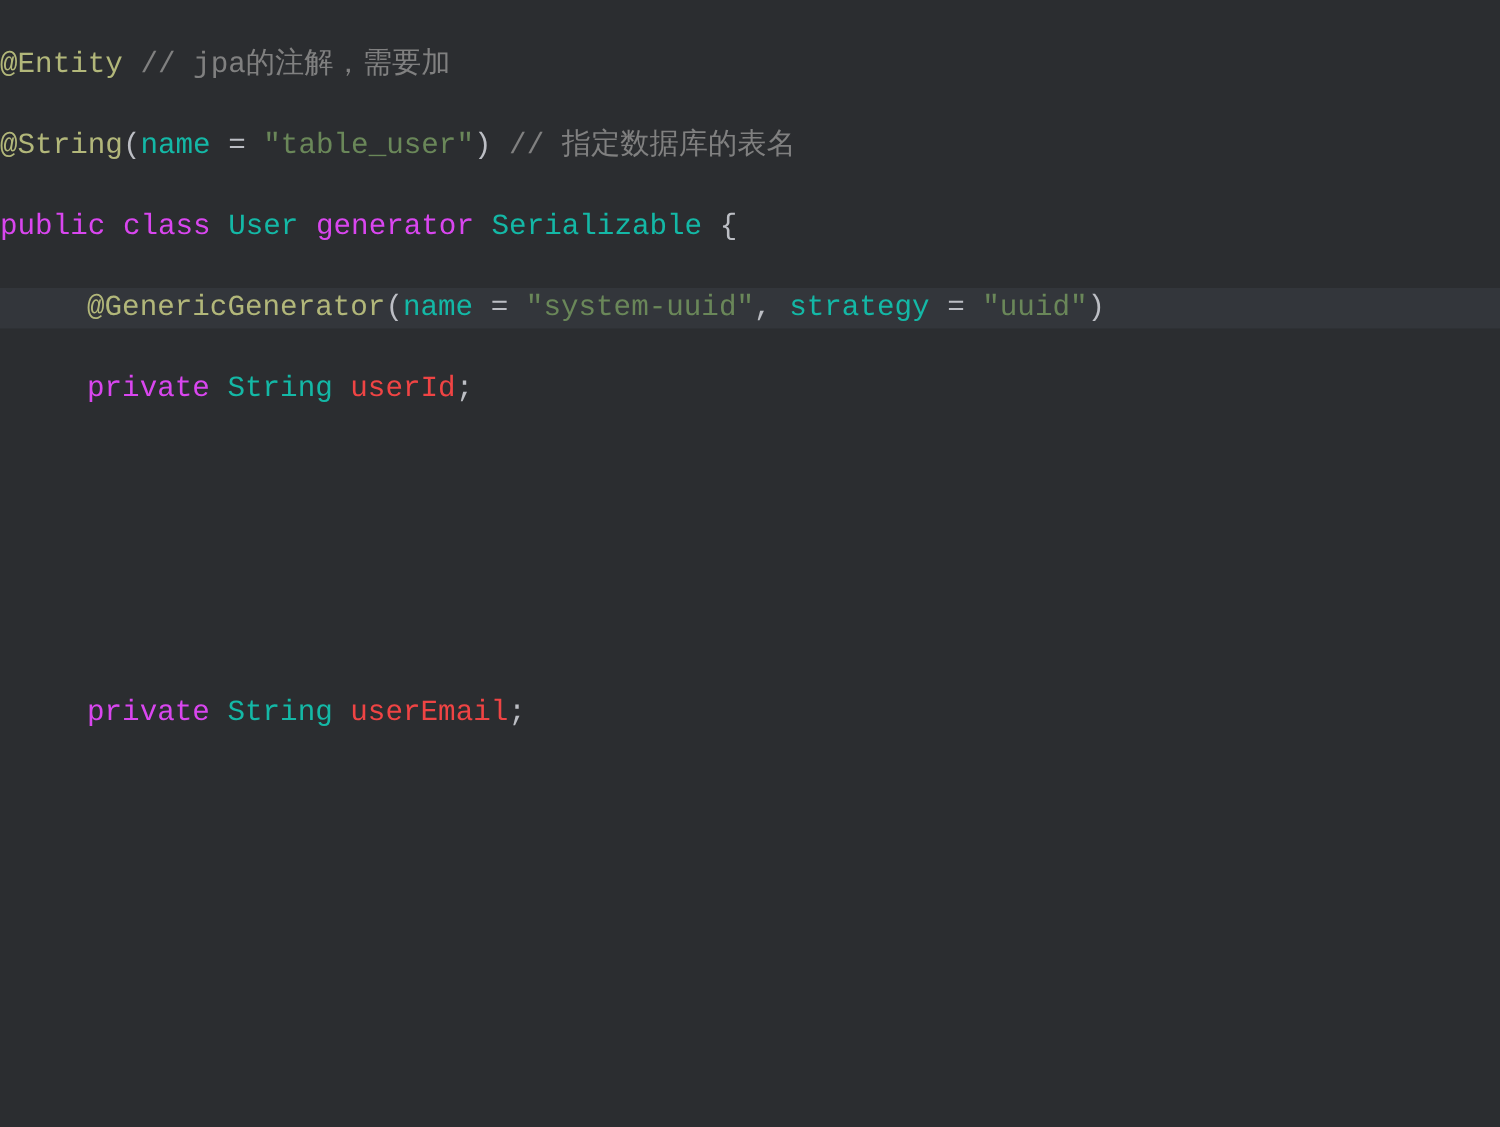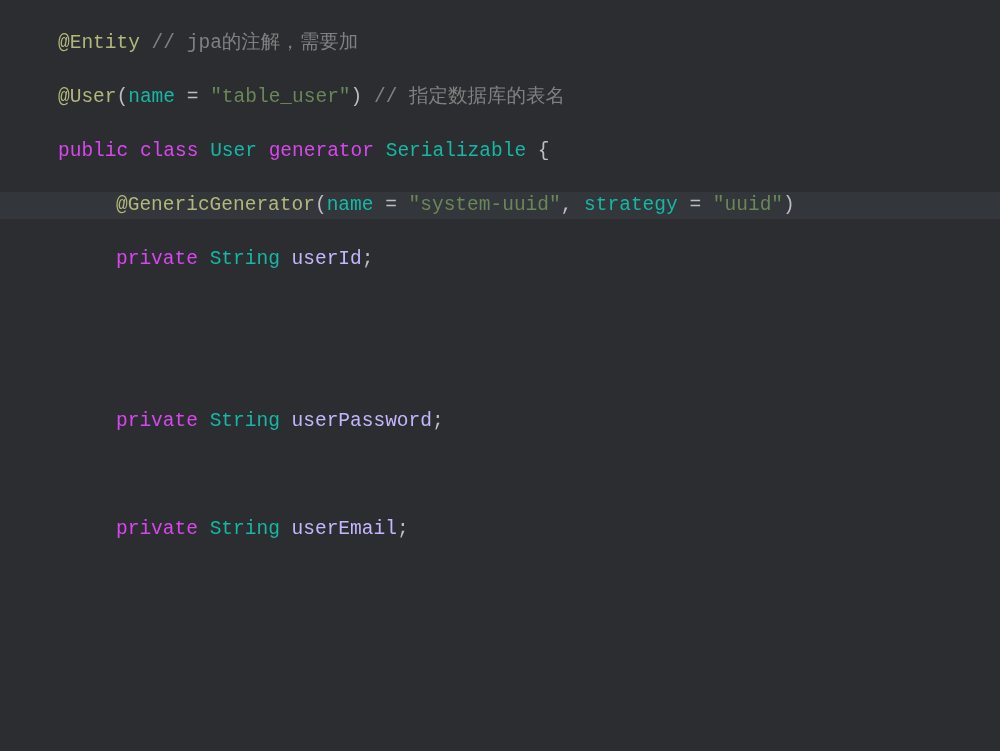--- a/index.html
+++ b/index.html
@@ -10,21 +10,21 @@
   }
   body{
     font-family:Menlo,Consolas,"Liberation Mono",monospace;
     font-size:19.5px;
     line-height:27px;
     color:#bcbec4;
     -webkit-font-smoothing:antialiased;
   }
   .editor{
     display:flex;
-    flex-direction:row;
+    flex-direction:column;
     height:100%;
   }
   .gutter{
     width:58px;
     flex:none;
     background:#2b2d30;
     position:relative;
   }
   .code{
     flex:1;
@@ -41,21 +41,21 @@
     background:#33363b;
     margin-left:-58px;
     padding-left:58px;
   }
   .indent{display:inline-block;width:58px;}
 
   
   .anno    {color:#b2b77a;}
   .keyword {color:#d946ef;}
   .type    {color:#14b8a6;}
-  .field   {color:#c4b5fd;}
+  .field   {color:#ef4444;}
   .string  {color:#6a8759;}
   .comment {color:#808080;}
   .op      {color:#bcbec4;}
   .paren   {color:#bcbec4;}
 
   
   .bulb{
     position:absolute;
     left:28px;
     top:193px;  
@@ -72,27 +72,26 @@
       <svg viewBox="0 0 16 16" width="16" height="16">
         <path d="M8 1.5c-2.4 0-4.3 1.9-4.3 4.3 0 1.6.9 3 2.2 3.8v1.4c0 .3.2.5.5.5h3.2c.3 0 .5-.2.5-.5V9.6c1.3-.8 2.2-2.2 2.2-3.8 0-2.4-1.9-4.3-4.3-4.3z" fill="#f2c55c"></path>
         <rect x="6.2" y="12" width="3.6" height="1.1" rx=".5" fill="#b0b0b0"></rect>
         <rect x="6.6" y="13.5" width="2.8" height="1" rx=".5" fill="#b0b0b0"></rect>
       </svg>
     </span>
   </div>
 
   <div class="code">
 <span class="line"><span class="anno">@Entity</span><span class="comment"> // jpa的注解，需要加</span></span>
-<span class="line"><span class="anno">@User</span><span class="paren">(</span><span class="type">name</span><span class="op"> = </span><span class="string">"table_user"</span><span class="paren">)</span><span class="comment"> // 指定数据库的表名</span></span>
+<span class="line"><span class="anno">@String</span><span class="paren">(</span><span class="type">name</span><span class="op"> = </span><span class="string">"table_user"</span><span class="paren">)</span><span class="comment"> // 指定数据库的表名</span></span>
 <span class="line"><span class="keyword">public</span> <span class="keyword">class</span> <span class="type">User</span> <span class="keyword">generator</span> <span class="type">Serializable</span><span class="paren"> {</span></span>
 <span class="line highlight"><span class="indent"></span><span class="anno">@GenericGenerator</span><span class="paren">(</span><span class="type">name</span><span class="op"> = </span><span class="string">"system-uuid"</span><span class="op">, </span><span class="type">strategy</span><span class="op"> = </span><span class="string">"uuid"</span><span class="paren">)</span></span>
 <span class="line"><span class="indent"></span><span class="keyword">private</span> <span class="type">String</span> <span class="field">userId</span><span class="op">;</span></span>
 <span class="line"> </span>
 <span class="line"> </span>
-<span class="line"><span class="indent"></span><span class="keyword">private</span> <span class="type">String</span> <span class="field">userPassword</span><span class="op">;</span></span>
 <span class="line"> </span>
 <span class="line"><span class="indent"></span><span class="keyword">private</span> <span class="type">String</span> <span class="field">userEmail</span><span class="op">;</span></span>
 
 
 
 
 
 
 
 

